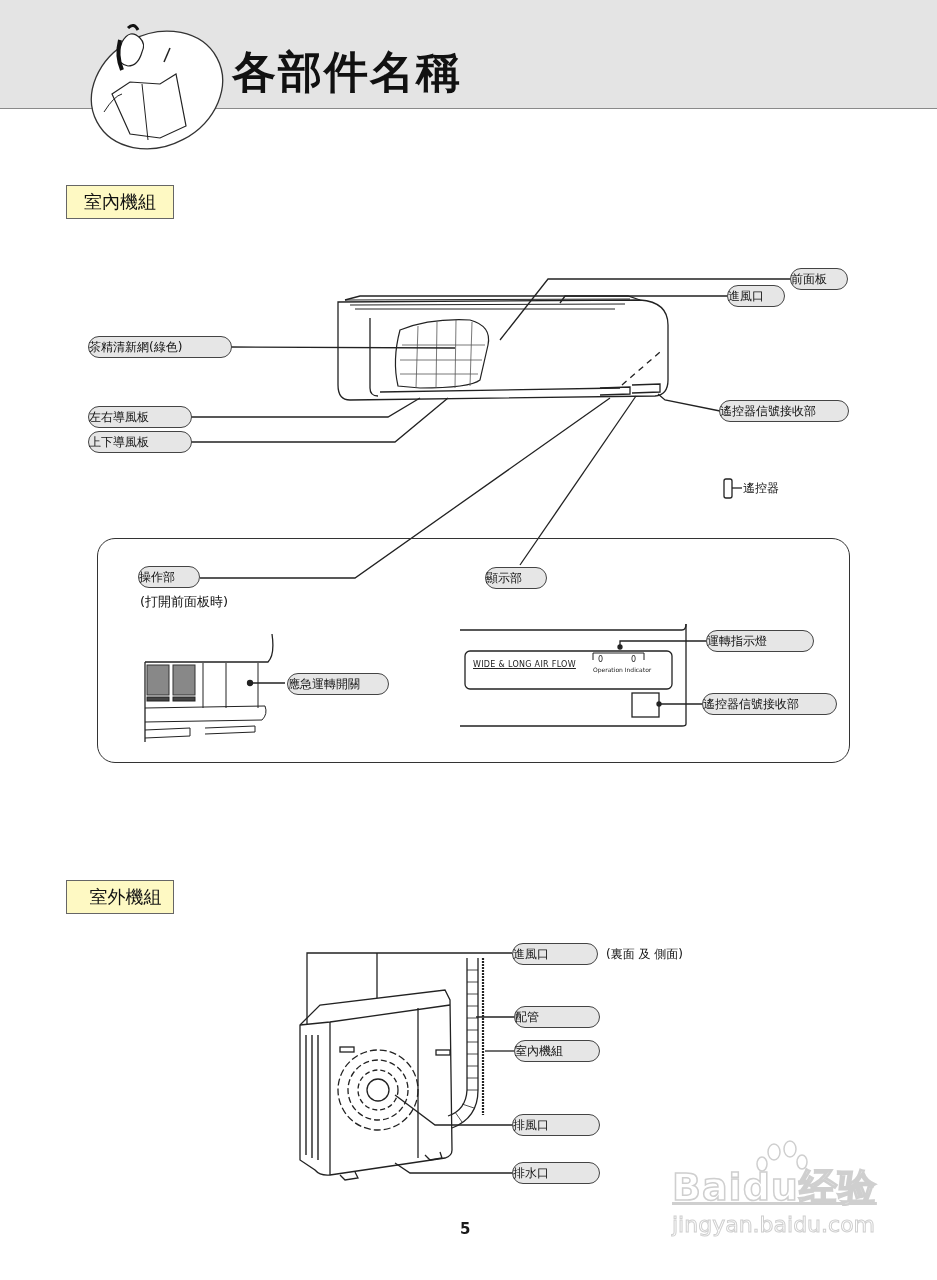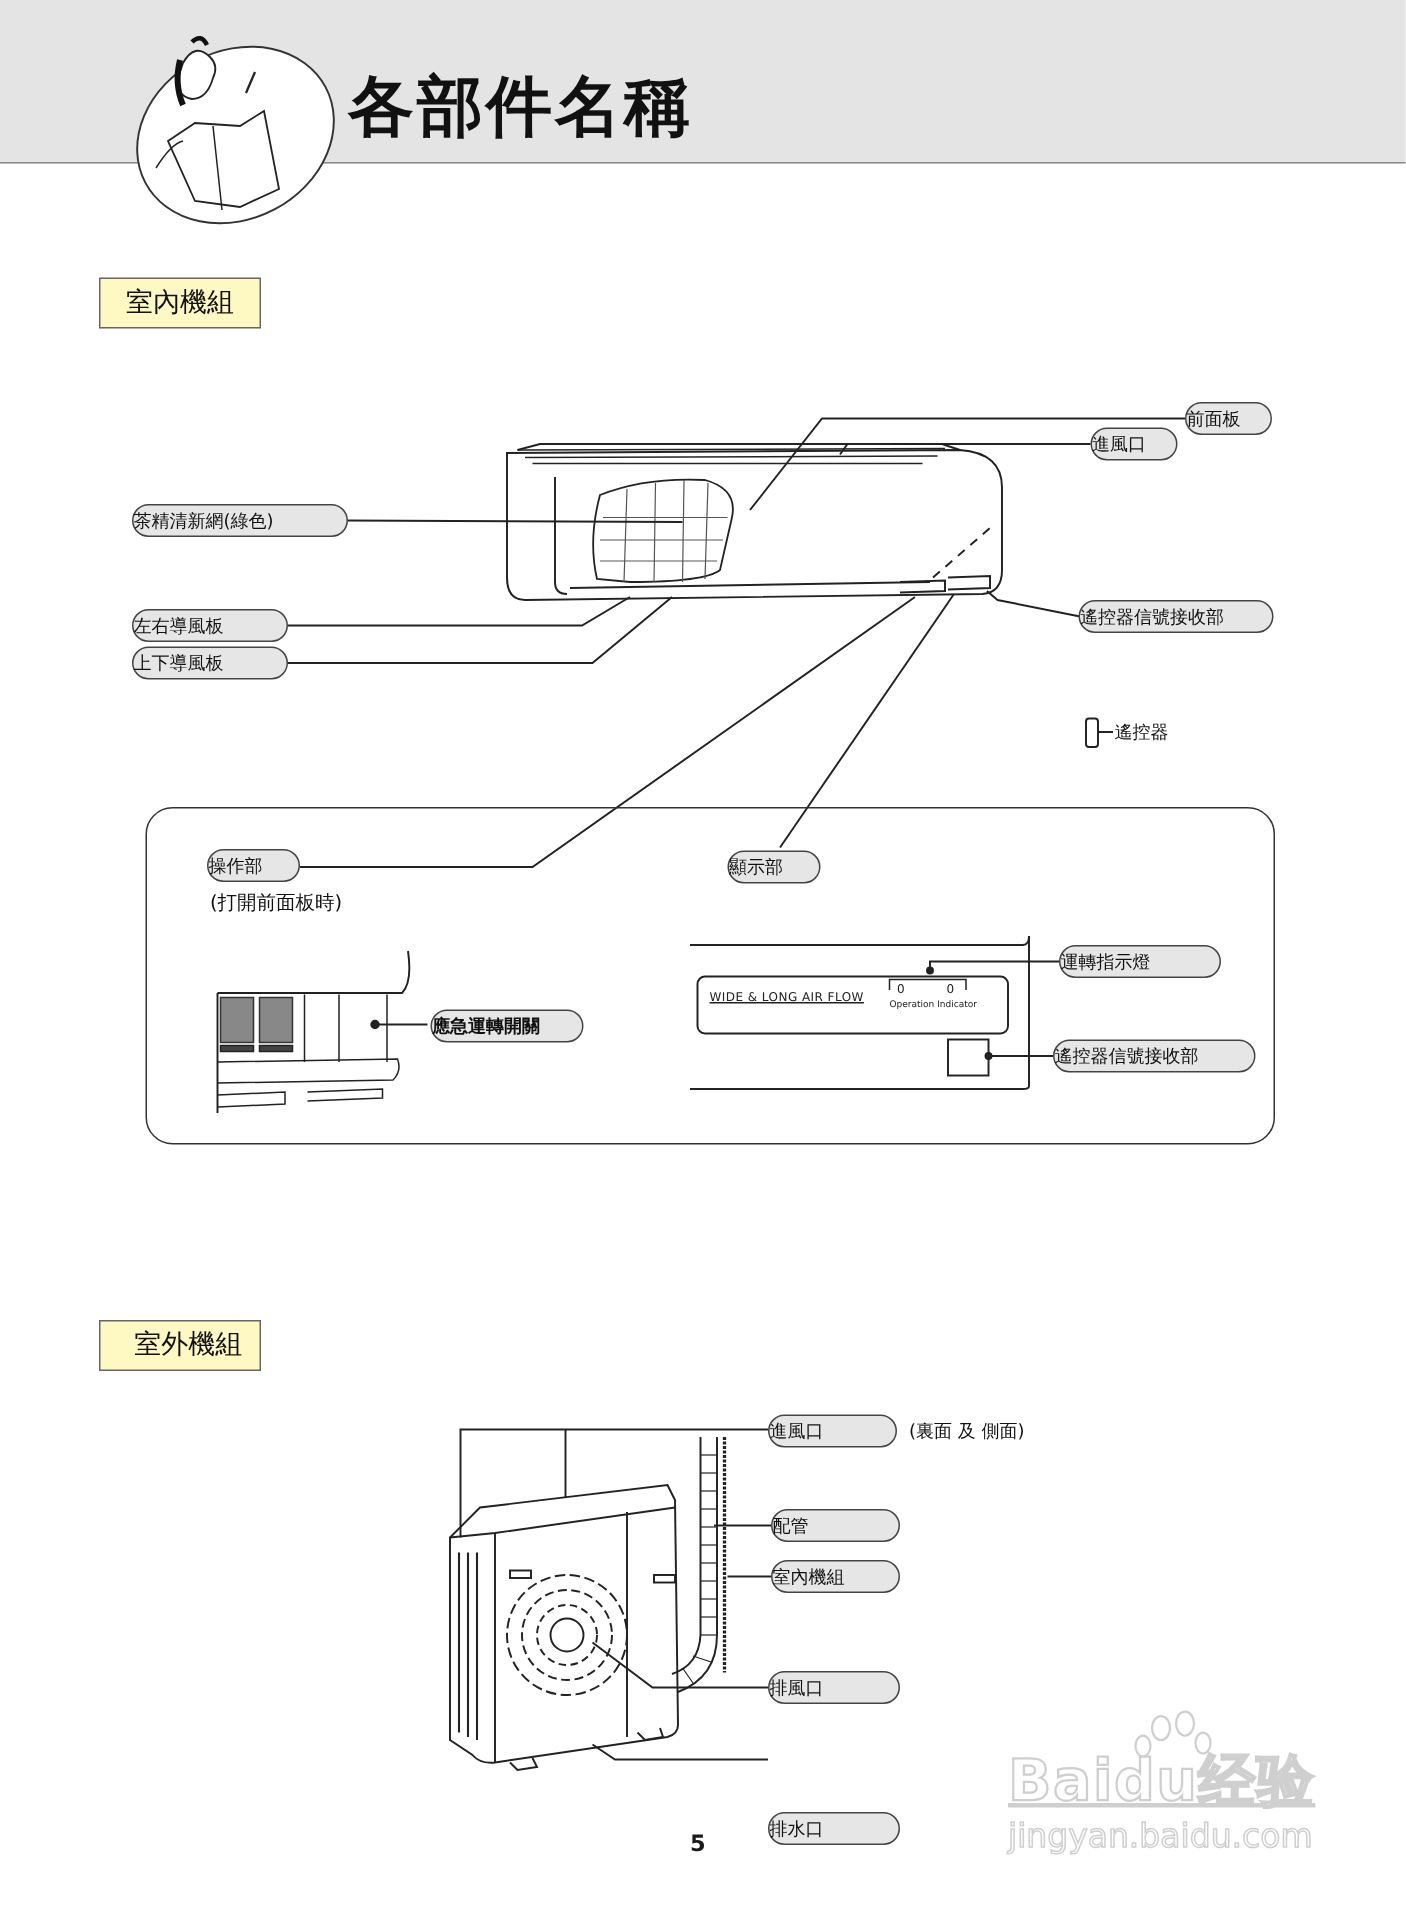--- a/index.html
+++ b/index.html
@@ -165,37 +165,37 @@
 <div class="pill" style="left:727px; top:285px; width:56px;">進風口</div>
 <div class="pill" style="left:88px; top:336px; width:142px;">茶精清新網(綠色)</div>
 <div class="pill" style="left:88px; top:406px; width:102px;">左右導風板</div>
 <div class="pill" style="left:88px; top:431px; width:102px;">上下導風板</div>
 <div class="pill" style="left:719px; top:400px; width:128px;">遙控器信號接收部</div>
 <div class="plain-text" style="left:743px; top:480px; font-size:12px;">遙控器</div>
 
 <div class="op-box"></div>
 <div class="pill" style="left:138px; top:566px; width:60px;">操作部</div>
 <div class="plain-text" style="left:140px; top:593px;">(打開前面板時)</div>
-<div class="pill" style="left:287px; top:673px; width:100px;font-weight:bold;">應急運轉開關</div>
+<div class="pill" style="left:287px; top:673px; width:100px;">應急運轉開關</div>
 <div class="pill" style="left:485px; top:567px; width:60px;">顯示部</div>
 <div class="pill" style="left:706px; top:630px; width:106px;">運轉指示燈</div>
 <div class="pill" style="left:702px; top:693px; width:133px;">遙控器信號接收部</div>
 <div class="small-caption" style="left:473px; top:660px; font-size:8px; text-decoration:underline; letter-spacing:0.3px;">WIDE &amp; LONG AIR FLOW</div>
 <div class="small-caption" style="left:598px; top:655px; font-size:8px;">0</div>
 <div class="small-caption" style="left:631px; top:655px; font-size:8px;">0</div>
 <div class="small-caption" style="left:593px; top:666px; font-size:6px;">Operation Indicator</div>
 
 <div class="section-label" style="left:66px; top:880px;padding-left:11px;">室外機組</div>
 
 <div class="pill" style="left:512px; top:943px; width:84px;">進風口</div>
 <div class="plain-text" style="left:606px; top:946px; font-size:12px;">(裏面 及 側面)</div>
 <div class="pill" style="left:514px; top:1006px; width:84px;">配管</div>
 <div class="pill" style="left:514px; top:1040px; width:84px;">室內機組</div>
 <div class="pill" style="left:512px; top:1114px; width:86px;">排風口</div>
-<div class="pill" style="left:512px; top:1162px; width:86px;margin-top:46px;">排水口</div>
+<div class="pill" style="left:512px; top:1162px; width:86px;">排水口</div>
 
 <div class="page-number">5</div>
 
 <div class="watermark">
   <svg style="position:absolute; left:84px; top:0;" width="70" height="44">
     <g fill="#fff" stroke="#cfcfcf" stroke-width="1.5">
       <ellipse cx="22" cy="12" rx="6" ry="8"></ellipse>
         <ellipse cx="38" cy="9" rx="6" ry="8"></ellipse>
       <ellipse cx="10" cy="24" rx="5" ry="7"></ellipse>
         <ellipse cx="50" cy="22" rx="5" ry="7"></ellipse>

